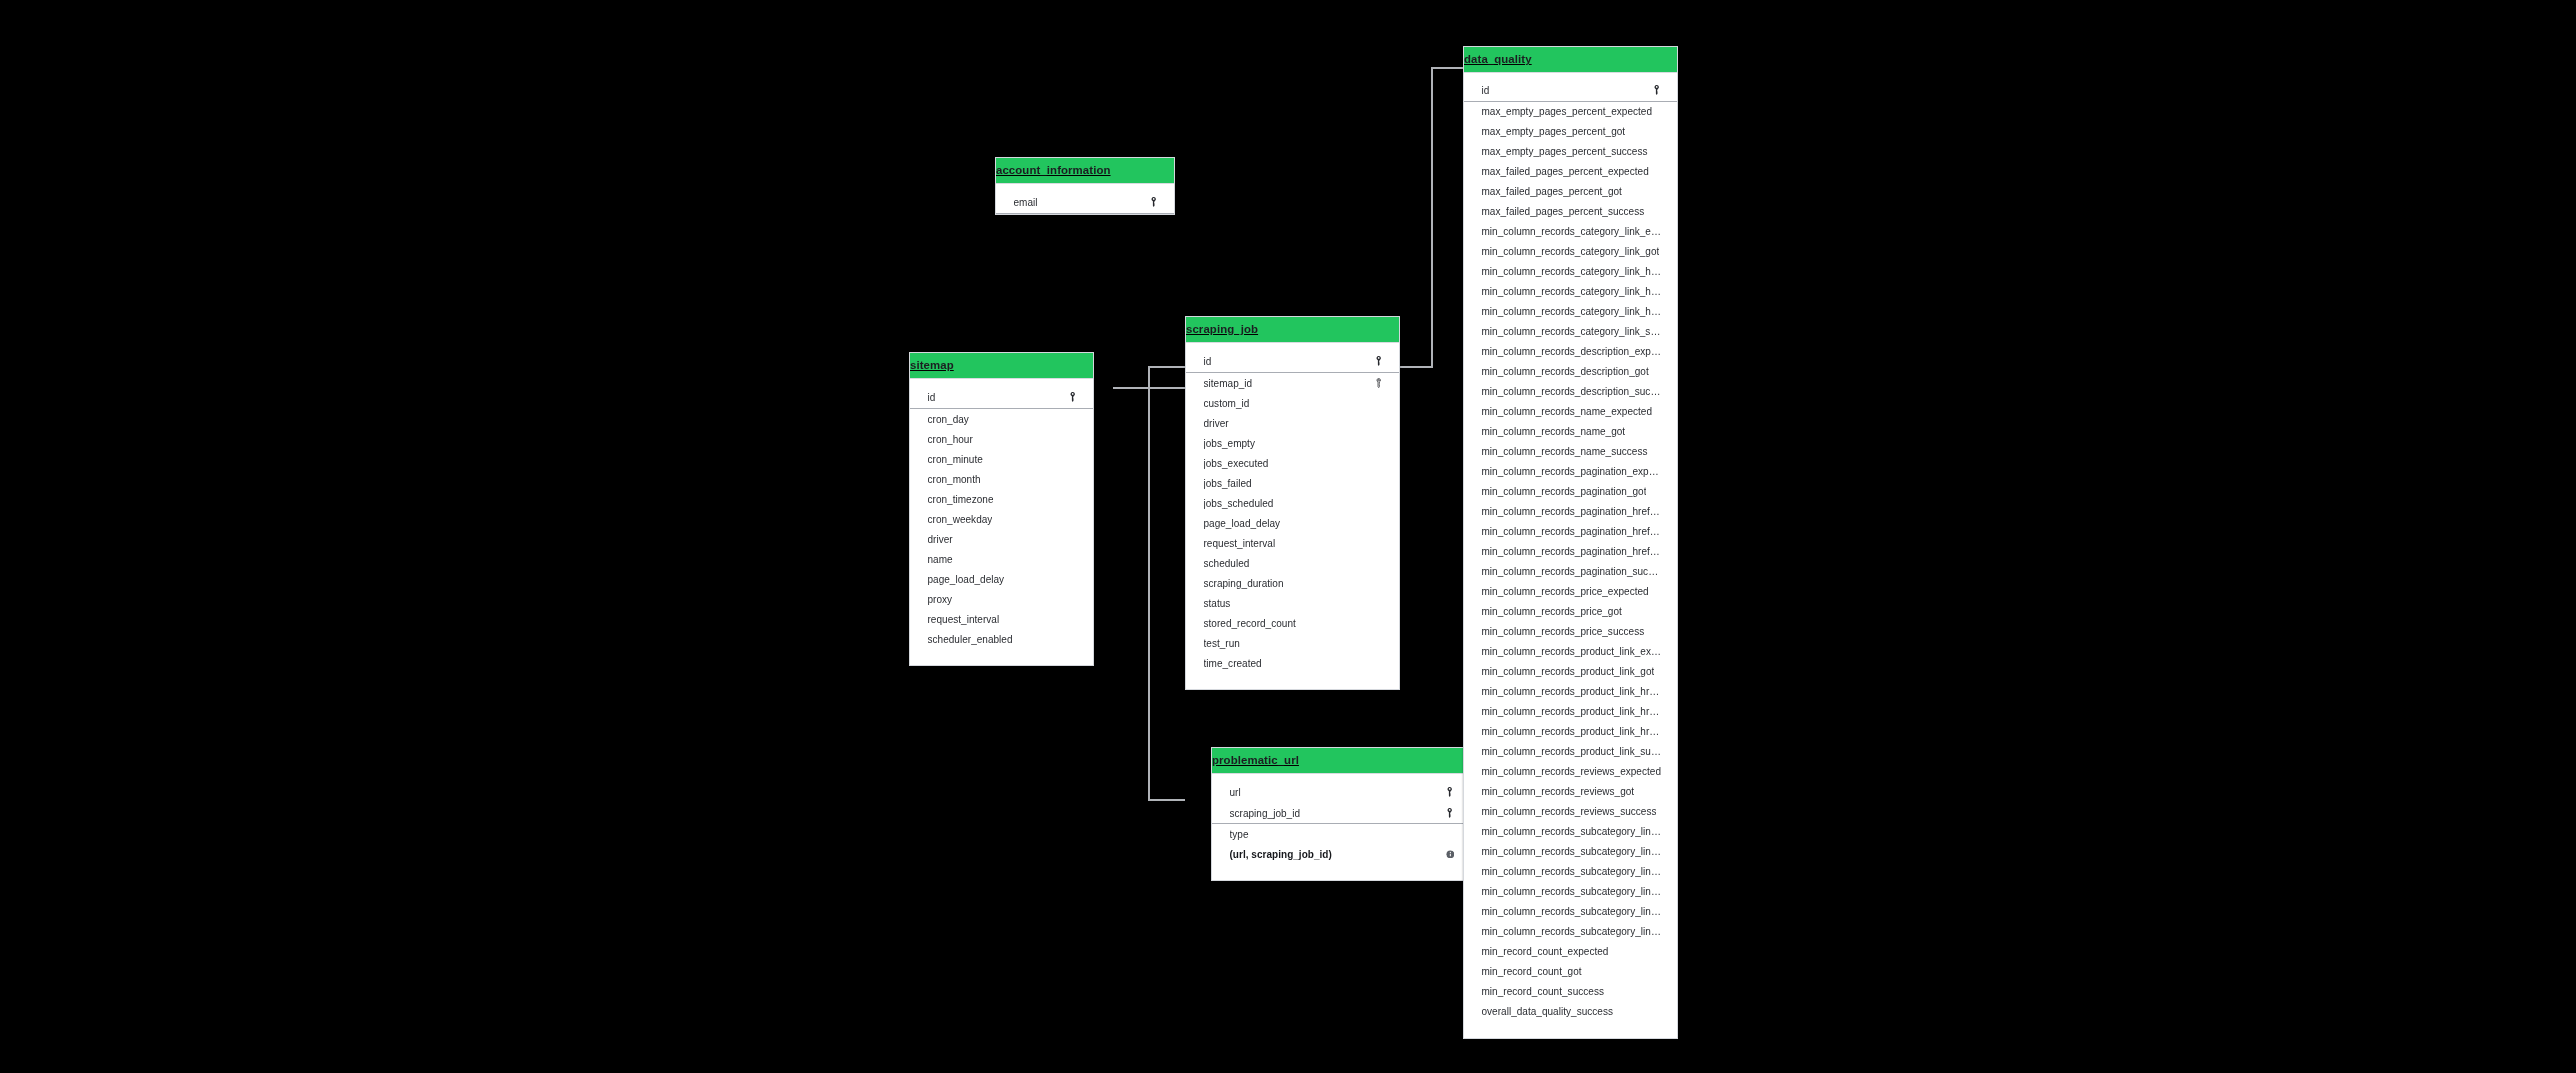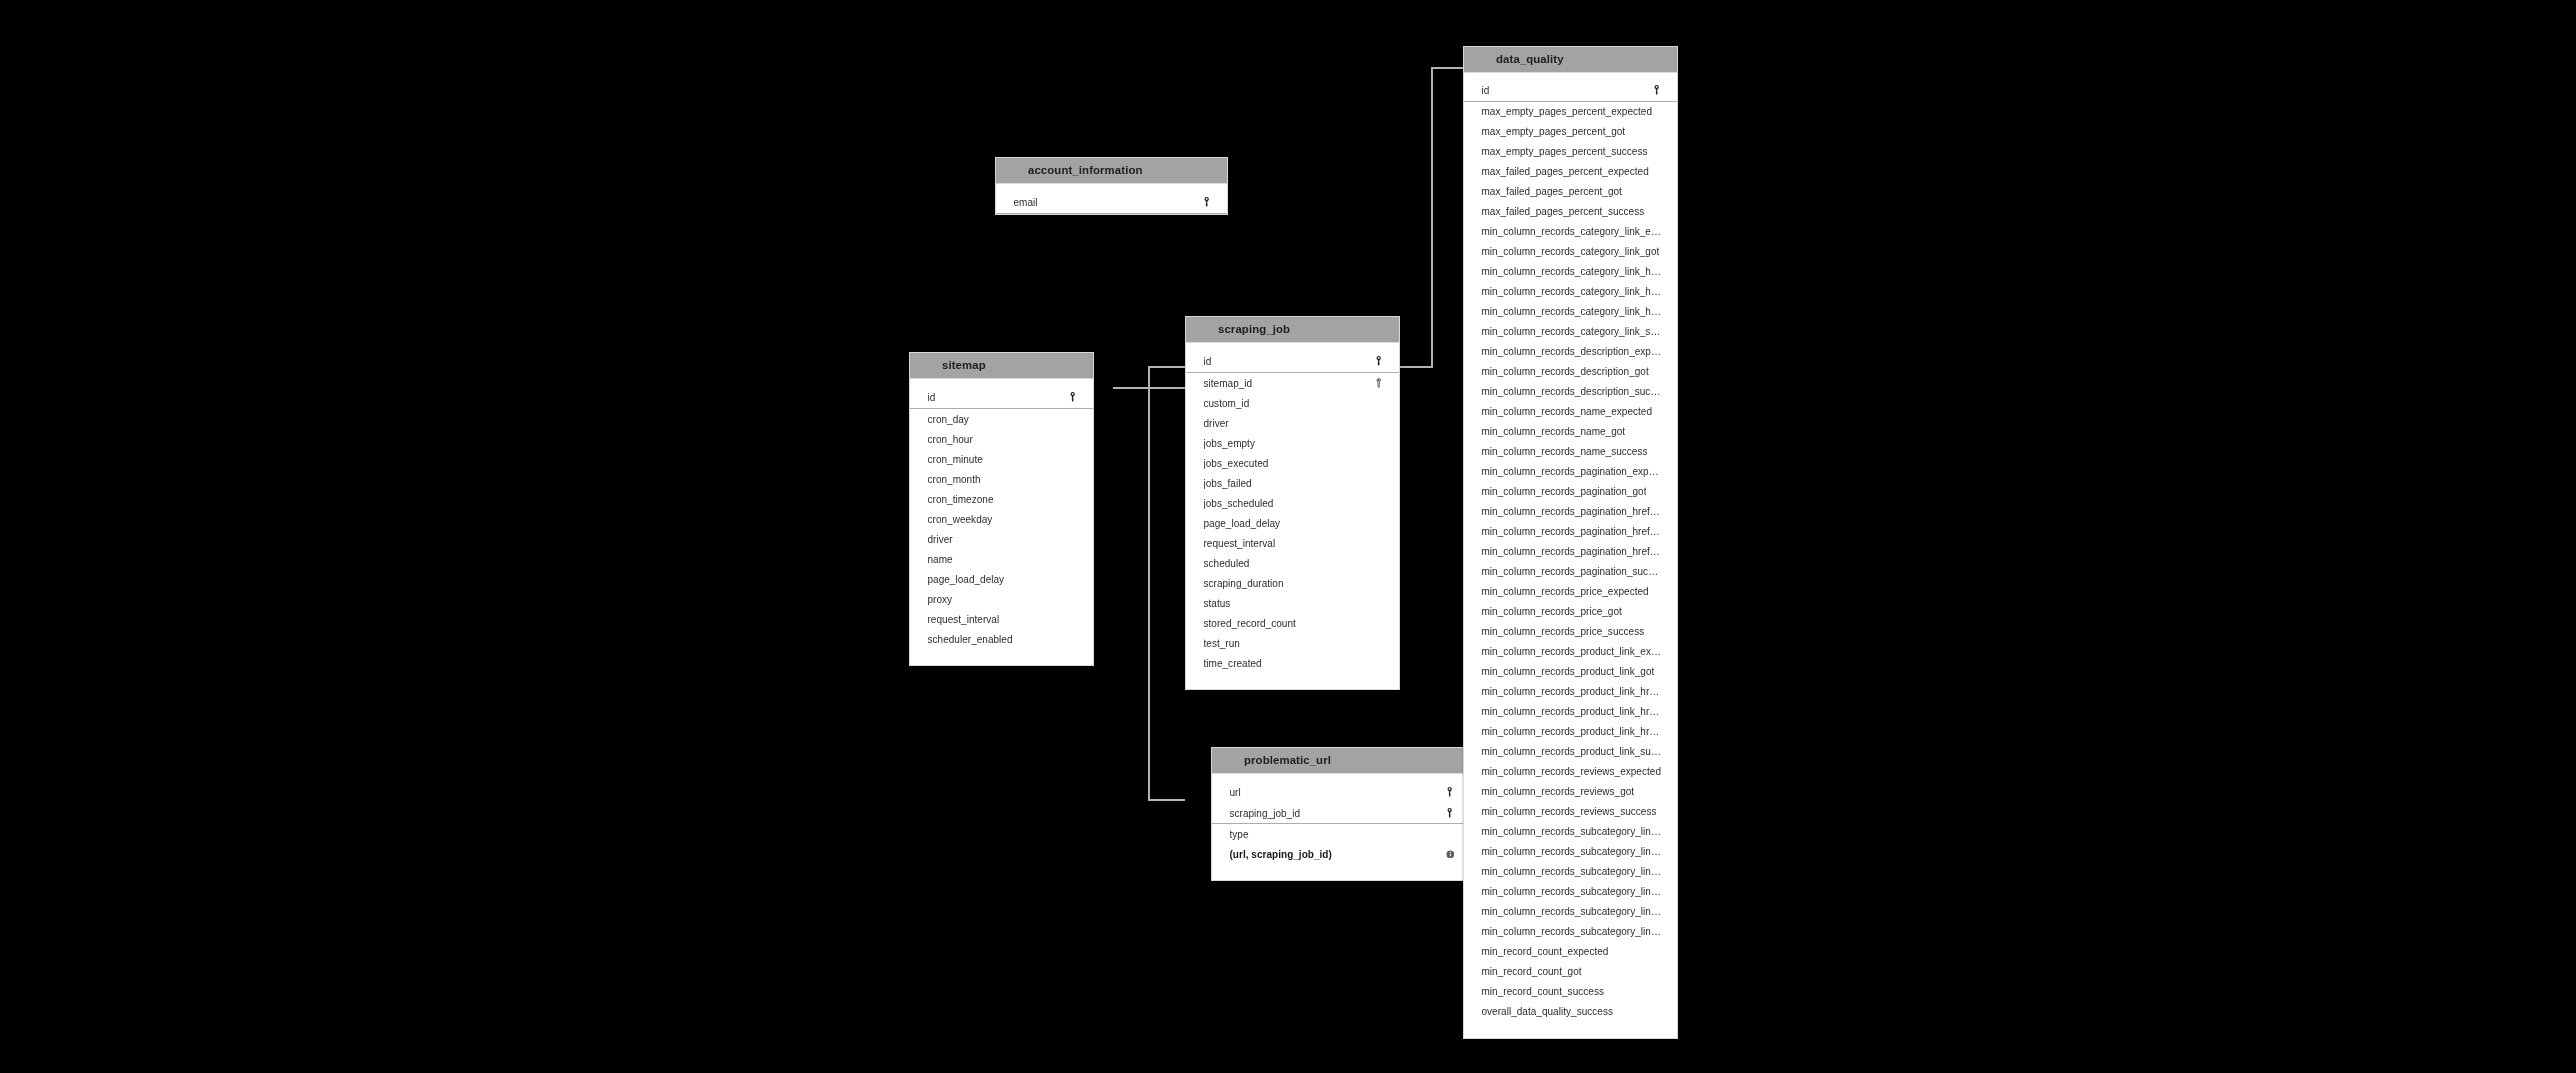--- a/index.html
+++ b/index.html
@@ -35,26 +35,27 @@
   
   .table-card {
     position: absolute;
     background: #ffffff;
     border: 0.7px solid #d5d8dd;
     box-shadow: 0 0.7px 2px rgba(0,0,0,0.30);
     overflow: hidden;
   }
 
   .table-header {
-    background: #a3a3a3;
+    background: #22c55e;
     border-bottom: 0.7px solid #d8dbe0;
     display: flex;
     align-items: center;
-    padding: 0 32px;
+    padding: 0 0;
     height: 25.5px;
+    text-decoration: underline;
   }
 
   .table-title {
     font-size: 11.4px;
     font-weight: bold;
     color: #1c1d21;
     letter-spacing: 0.1px;
     white-space: nowrap;
   }
 
@@ -95,21 +96,21 @@
     justify-content: center;
     width: 10.7px;
     height: 10.7px;
   }
 
   .col-icon svg { display: block; }
 
   .body-section { padding-bottom: 16px; }
 
   
-  #tbl-account_information { left: 995px; top: 157px; width: 233px; }
+  #tbl-account_information { left: 995px; top: 157px; width: 180px; }
   #tbl-sitemap            { left: 909px; top: 352px; width: 185px; }
   #tbl-scraping_job       { left: 1185px; top: 316px; width: 215px; }
   #tbl-problematic_url    { left: 1211px; top: 747px; width: 260px; }
   #tbl-data_quality       { left: 1463px; top: 46px; width: 215px; }
 
   #tbl-data_quality .col-row { height: 20px; }
 </style>
 </head>
 <body>
 

